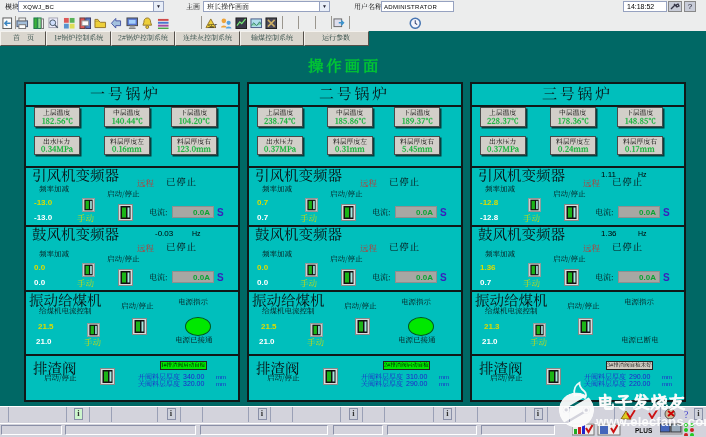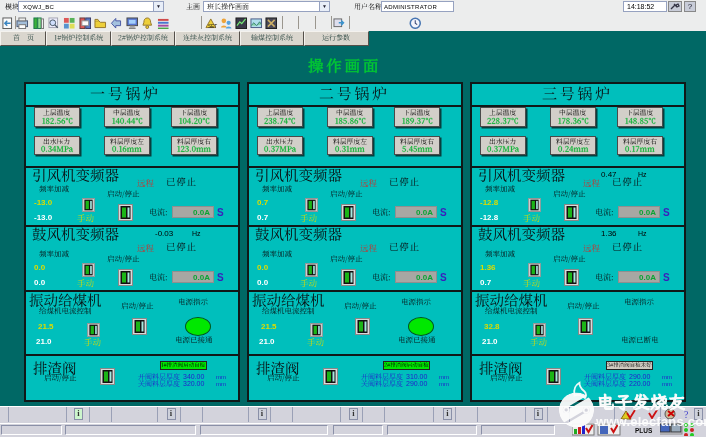--- a/index.html
+++ b/index.html
@@ -652,21 +652,21 @@
     <div style="position:absolute;left:617px;top:135.5px;width:46px;height:19.5px;background:#d2cfc9;border:1px solid #4a4a4a;box-shadow:1.5px 1.5px 0 rgba(10,20,20,0.75);box-sizing:border-box"></div>
     <svg class="t" style="left:623px;top:137.5px;width:34.0px;height:6.8px" viewBox="0 0 500 100" preserveAspectRatio="none">
       <use href="#s23" fill="#000"></use>
     </svg>
     <svg class="t" style="left:625.207px;top:145.3px;width:29.6px;height:7.6px" viewBox="0 0 389.3 100" preserveAspectRatio="none">
       <use href="#s54" fill="#00b12c" stroke="#00b12c" stroke-width="3"></use>
     </svg>
     <svg class="t" style="left:478px;top:167.5px;width:87.0px;height:14.5px" viewBox="0 0 600 100" preserveAspectRatio="none">
       <use href="#s25" fill="#091214"></use>
     </svg>
-    <div class="ht" style="left:601px;top:170px;font-size:8px;color:#000">0.47</div>
+    <div class="ht" style="left:601px;top:170px;font-size:8px;color:#000">1.11</div>
     <div class="ht" style="left:638px;top:170.5px;font-size:7px;color:#000">Hz</div>
     <svg class="t" style="left:583px;top:178.5px;width:17.0px;height:8.5px" viewBox="0 0 200 100" preserveAspectRatio="none">
       <use href="#s26" fill="#bd3a35"></use>
     </svg>
     <svg class="t" style="left:612px;top:177px;width:30.8px;height:9.5px" viewBox="0 0 324 100" preserveAspectRatio="none">
       <use href="#s27" fill="#091214"></use>
     </svg>
     <svg class="t" style="left:485px;top:185px;width:30.0px;height:7.5px" viewBox="0 0 400 100" preserveAspectRatio="none">
       <use href="#s28" fill="#091214"></use>
     </svg>
@@ -745,21 +745,21 @@
     </svg>
     <svg class="t" style="left:485px;top:307px;width:52.5px;height:7.5px" viewBox="0 0 700 100" preserveAspectRatio="none">
       <use href="#s34" fill="#091214"></use>
     </svg>
     <svg class="t" style="left:567px;top:302px;width:32.6px;height:7.5px" viewBox="0 0 435.2 100" preserveAspectRatio="none">
       <use href="#s29" fill="#091214"></use>
     </svg>
     <svg class="t" style="left:624px;top:298px;width:30.0px;height:7.5px" viewBox="0 0 400 100" preserveAspectRatio="none">
       <use href="#s35" fill="#091214"></use>
     </svg>
-    <div class="htb" style="left:484px;top:321.5px;font-size:8px;color:#dcdc00">32.8</div>
+    <div class="htb" style="left:484px;top:321.5px;font-size:8px;color:#dcdc00">21.3</div>
     <svg style="position:absolute;left:533px;top:323px;width:13px;height:14px" viewBox="0 0 15 17">
       <rect x="0" y="0" width="15" height="17" fill="#d9d9d9"></rect>
       <rect x="0.5" y="0.5" width="14" height="16" fill="none" stroke="#888" stroke-width="1"></rect>
       <rect x="2.5" y="2" width="10" height="13" fill="#111"></rect>
       <rect x="4" y="3.5" width="4" height="10" fill="#1bb517"></rect>
       <rect x="9.5" y="3.5" width="2" height="10" fill="#a8e8e0"></rect>
     </svg>
     <svg style="position:absolute;left:578px;top:318px;width:15px;height:17px" viewBox="0 0 15 17">
       <rect x="0" y="0" width="15" height="17" fill="#d9d9d9"></rect>
       <rect x="0.5" y="0.5" width="14" height="16" fill="none" stroke="#888" stroke-width="1"></rect>

